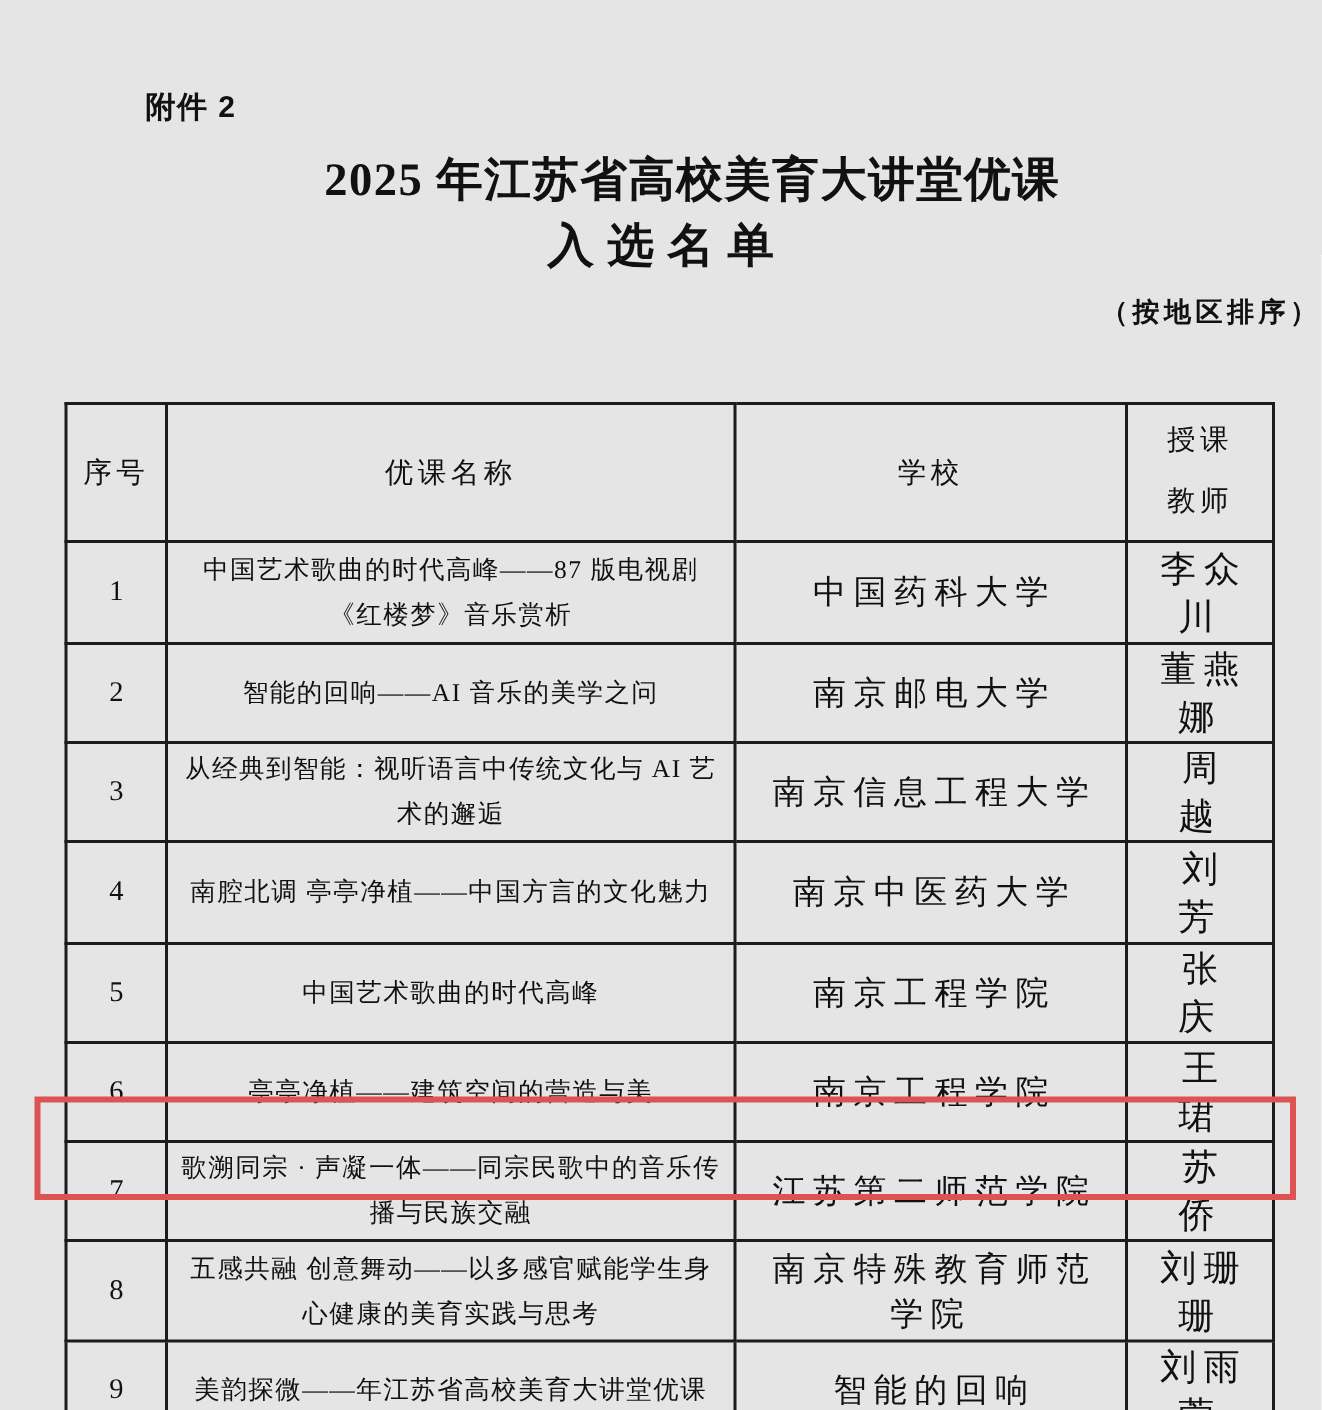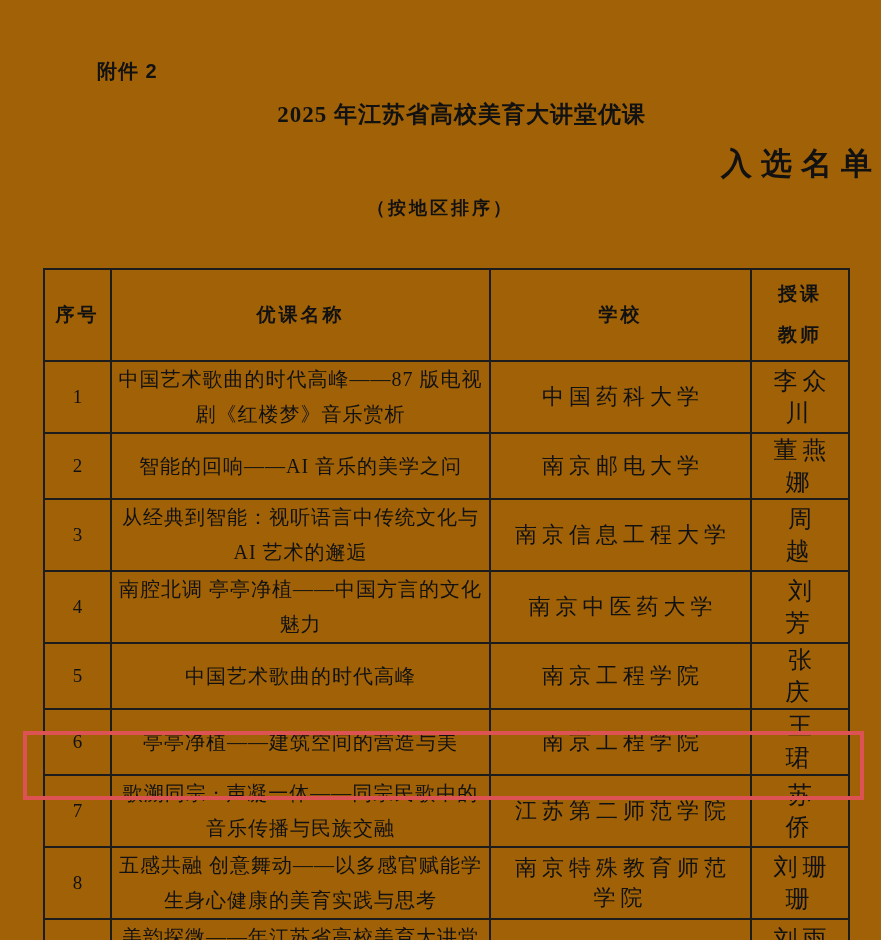--- a/index.html
+++ b/index.html
@@ -4,80 +4,80 @@
 <style>
   html, body {
     margin: 0;
     padding: 0;
     background: #ffffff;
   }
   #page {
     position: relative;
     width: 881px;
     height: 940px;
-    background: #a16207;
+    background: #e5e5e5;
     overflow: hidden;
     color: #111;
     font-family: "Liberation Serif", "DejaVu Serif", serif;
   }
   .attachment-label {
     position: absolute;
     left: 97px;
     top: 58px;
     font-size: 20px;
     font-weight: 600;
     font-family: "Liberation Sans", "DejaVu Sans", sans-serif;
     letter-spacing: 1px;
   }
   .doc-title-1 {
     position: absolute;
     left: 0; right: 0;
     top: 99px;
     text-align: center;
-    font-size: 23px;
+    font-size: 31px;
     font-weight: bold;
     letter-spacing: 1px;
     padding-left: 42px;
   }
   .doc-title-2 {
     position: absolute;
     left: 0; right: 0;
     top: 143px;
-    text-align: right;
+    text-align: center;
     font-size: 31px;
     font-weight: bold;
     letter-spacing: 9px;
     text-indent: 9px;
   }
   .doc-subtitle {
     position: absolute;
     left: 0; right: 0;
     top: 196px;
-    text-align: center;
+    text-align: right;
     font-size: 18px;
     font-weight: bold;
     letter-spacing: 3px;
   }
   table.list {
     position: absolute;
     left: 43px;
     top: 268px;
     width: 805px;
     border-collapse: collapse;
     table-layout: fixed;
   }
   table.list th, table.list td {
     border: 2px solid #1c1c1c;
     text-align: center;
     vertical-align: middle;
     padding: 0 6px;
     overflow: hidden;
   }
   table.list th {
-    font-weight: bold;
+    font-weight: normal;
     font-size: 19px;
     letter-spacing: 3px;
   }
   th.h-teacher {
     white-space: pre-line;
     line-height: 2.15;
     letter-spacing: 2px;
     padding: 0 2px;
   }
   tr.hdr    { height: 92px; }
@@ -88,21 +88,21 @@
   tr.r5     { height: 57px; }
   tr.r6     { height: 58px; }
   tr.r7     { height: 65px; }
   tr.r8     { height: 67px; }
   tr.r9     { height: 66px; }
   tr.r10    { height: 50px; }
   td.c-no {
     font-size: 19px;
   }
   td.c-course {
-    font-size: 20px;
+    font-size: 17px;
     letter-spacing: 1px;
     line-height: 1.75;
     padding: 2px 10px;
   }
   td.c-school {
     font-size: 22px;
     letter-spacing: 5px;
     text-indent: 5px;
   }
   td.c-teacher {

